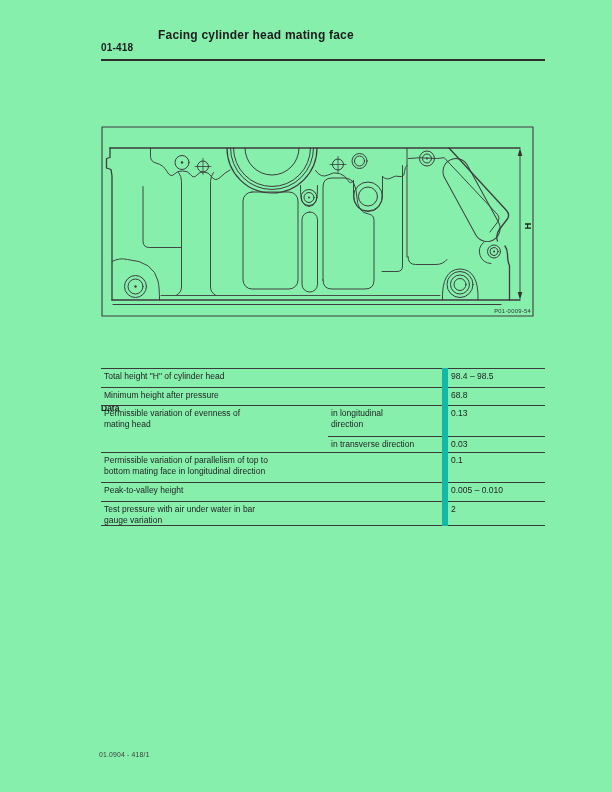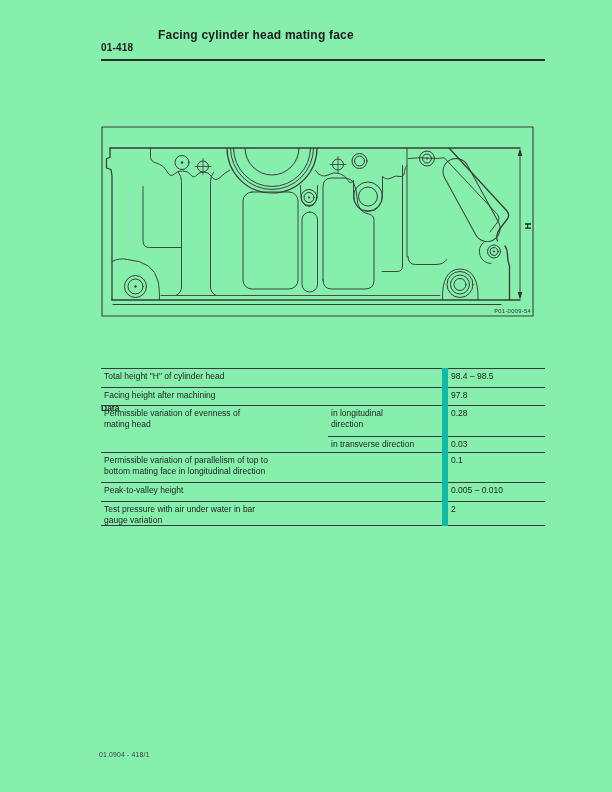--- a/index.html
+++ b/index.html
@@ -132,29 +132,29 @@
         <col style="width:227px">
         <col style="width:117px">
         <col style="width:100px">
       </colgroup>
     <tbody>
       <tr style="height:19px">
         <td class="lbl" colspan="2">Total height "H" of cylinder head</td>
         <td class="val">98.4 – 98.5</td>
       </tr>
       <tr style="height:18px">
-        <td class="lbl" colspan="2">Facing height after machining</td>
-        <td class="val">97.8</td>
+        <td class="lbl" colspan="2">Minimum height after pressure</td>
+        <td class="val">68.8</td>
       </tr>
       <tr style="height:31px">
         <td class="lbl" rowspan="2">Permissible variation of evenness of
 mating head</td>
         <td class="cond">in longitudinal
 direction</td>
-        <td class="val">0.28</td>
+        <td class="val">0.13</td>
       </tr>
       <tr style="height:16px">
         <td class="cond">in transverse direction</td>
         <td class="val">0.03</td>
       </tr>
       <tr style="height:30px">
         <td class="lbl" colspan="2">Permissible variation of parallelism of top to
 bottom mating face in longitudinal direction</td>
         <td class="val">0.1</td>
       </tr>

